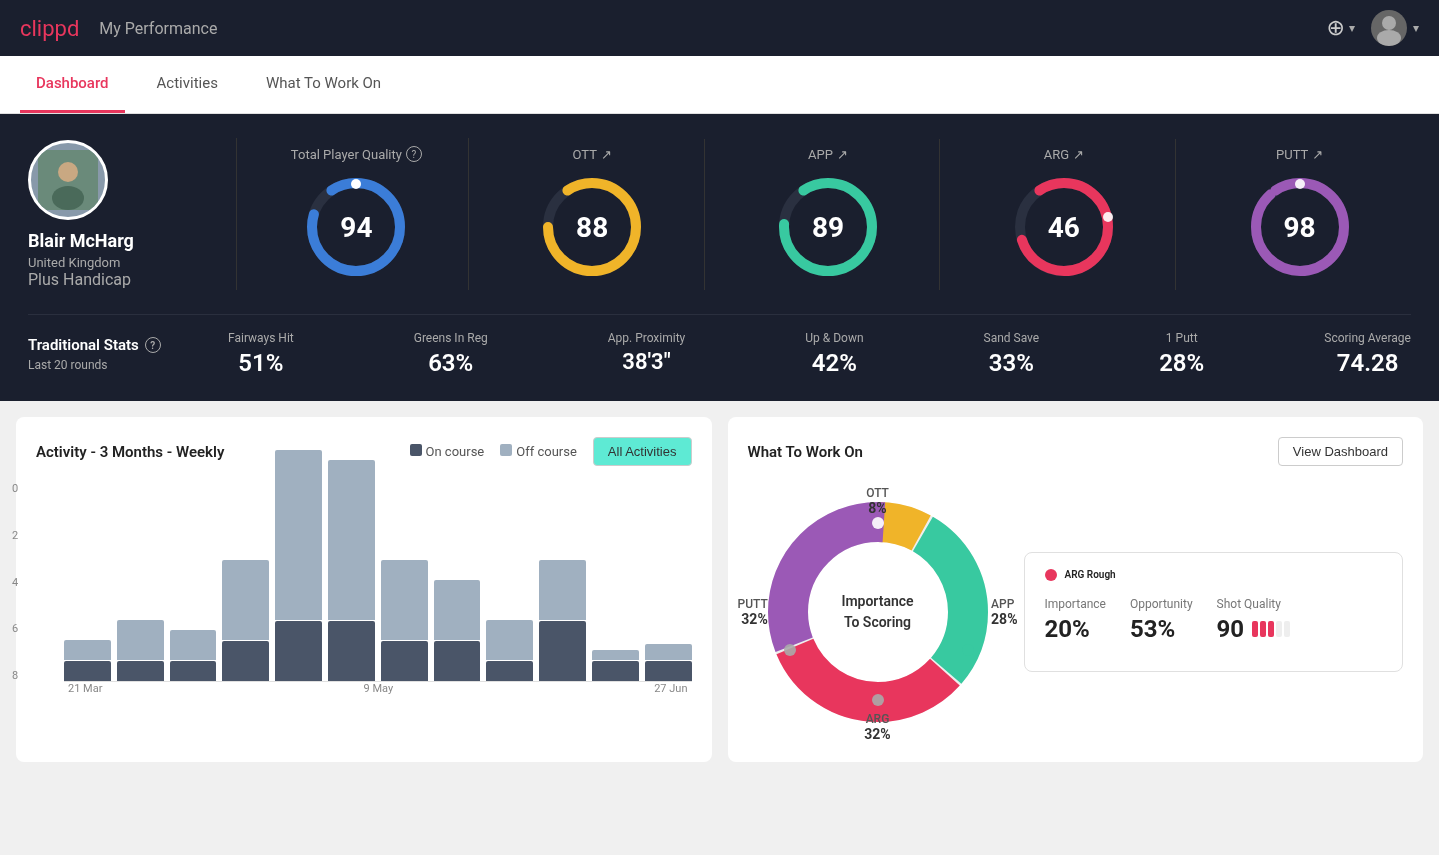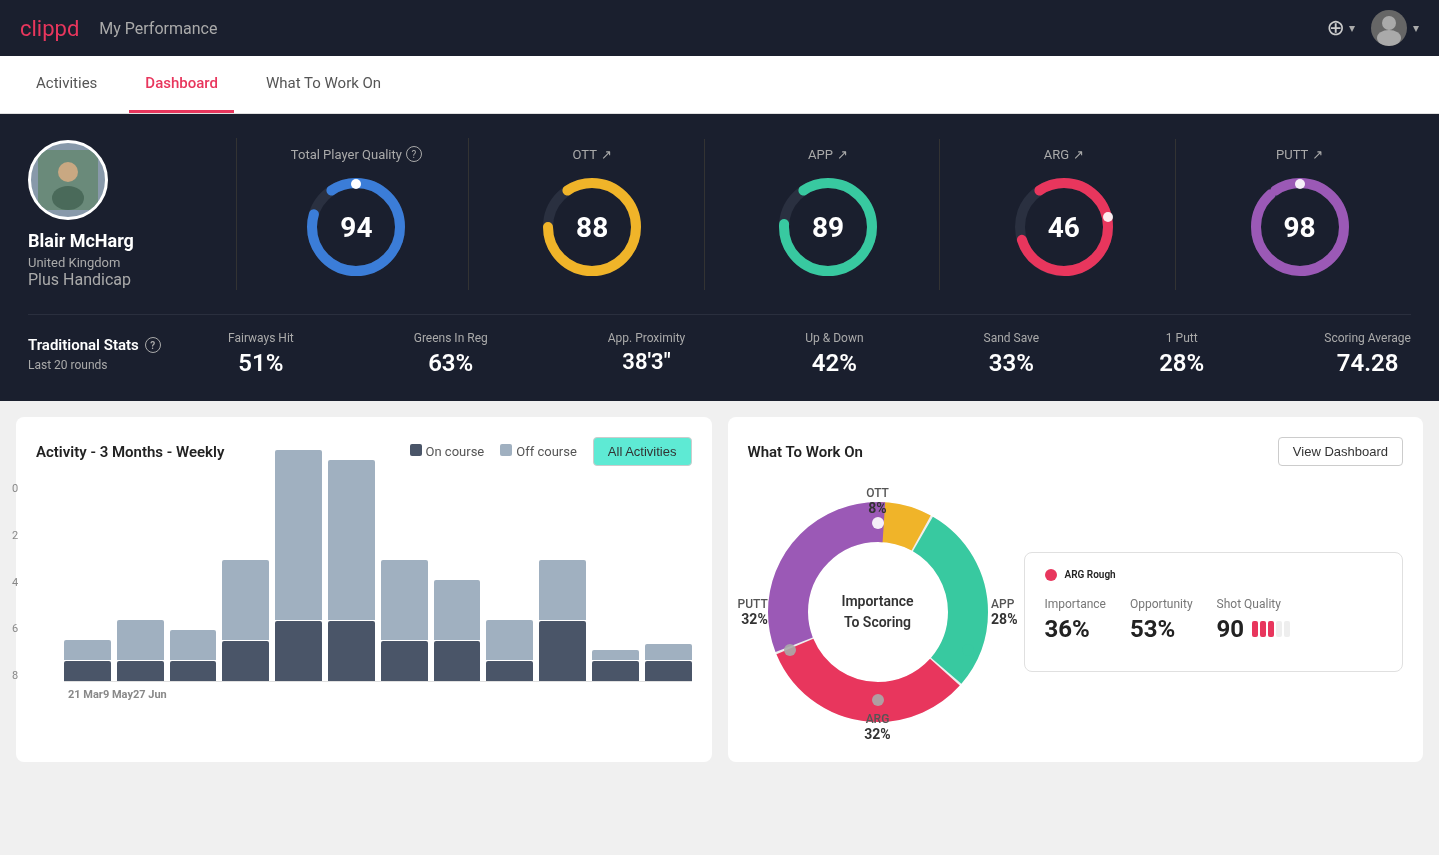--- a/index.html
+++ b/index.html
@@ -213,21 +213,21 @@
       height: 200px;
       gap: 6px;
       padding-bottom: 0;
       border-bottom: 1px solid #e0e0e0;
     }
     .bar-group { display: flex; flex-direction: column; align-items: center; flex: 1; height: 100%; justify-content: flex-end; }
     .bar { width: 100%; border-radius: 2px 2px 0 0; }
     .bar-oncourse { background: #4a5568; }
     .bar-offcourse { background: #a0b0c0; }
     .bar-stack { display: flex; flex-direction: column; width: 100%; }
-    .chart-x-labels { display: flex; margin-top: 6px; font-size: 11px; color: #888; padding: 0 4px; font-weight: bold; }
+    .chart-x-labels { display: flex; justify-content: space-between; margin-top: 0; font-size: 11px; color: #888; padding: 0 4px; }
     .chart-y-labels {
       position: absolute;
       left: -24px;
       top: 0;
       height: 200px;
       display: flex;
       flex-direction: column-reverse;
       justify-content: space-between;
       font-size: 11px;
       color: #888;
@@ -290,22 +290,22 @@
             <circle cx="18" cy="13" r="7" fill="#aaa"></circle>
             <ellipse cx="18" cy="28" rx="12" ry="8" fill="#aaa"></ellipse>
           </svg>
       </div>
       <span style="font-size:12px;color:#aaa;">▾</span>
     </div>
   </div>
 </header>
 
 <nav class="tabs">
+  <div class="tab active">Dashboard</div>
   <div class="tab">Activities</div>
-  <div class="tab active">Dashboard</div>
   <div class="tab">What To Work On</div>
 </nav>
 
 <section class="hero">
 
   <div class="hero-top">
 
     <div class="player-info">
       <div class="player-avatar">
         <svg viewBox="0 0 60 60" xmlns="http://www.w3.org/2000/svg">
@@ -596,21 +596,21 @@
       </div>
 
       <div class="info-card">
         <div class="info-card-title">
           <span class="info-card-dot"></span>
           <span>ARG Rough</span>
         </div>
         <div class="info-metrics">
           <div class="info-metric">
             <div class="info-metric-label">Importance</div>
-            <div class="info-metric-value">36%</div>
+            <div class="info-metric-value">20%</div>
           </div>
           <div class="info-metric">
             <div class="info-metric-label">Opportunity</div>
             <div class="info-metric-value">53%</div>
           </div>
           <div class="info-metric">
             <div class="info-metric-label">Shot Quality</div>
             <div style="display:flex;align-items:center;gap:8px;">
               <span class="info-metric-value">90</span>
               <div style="display:flex;gap:2px;align-items:center;">

